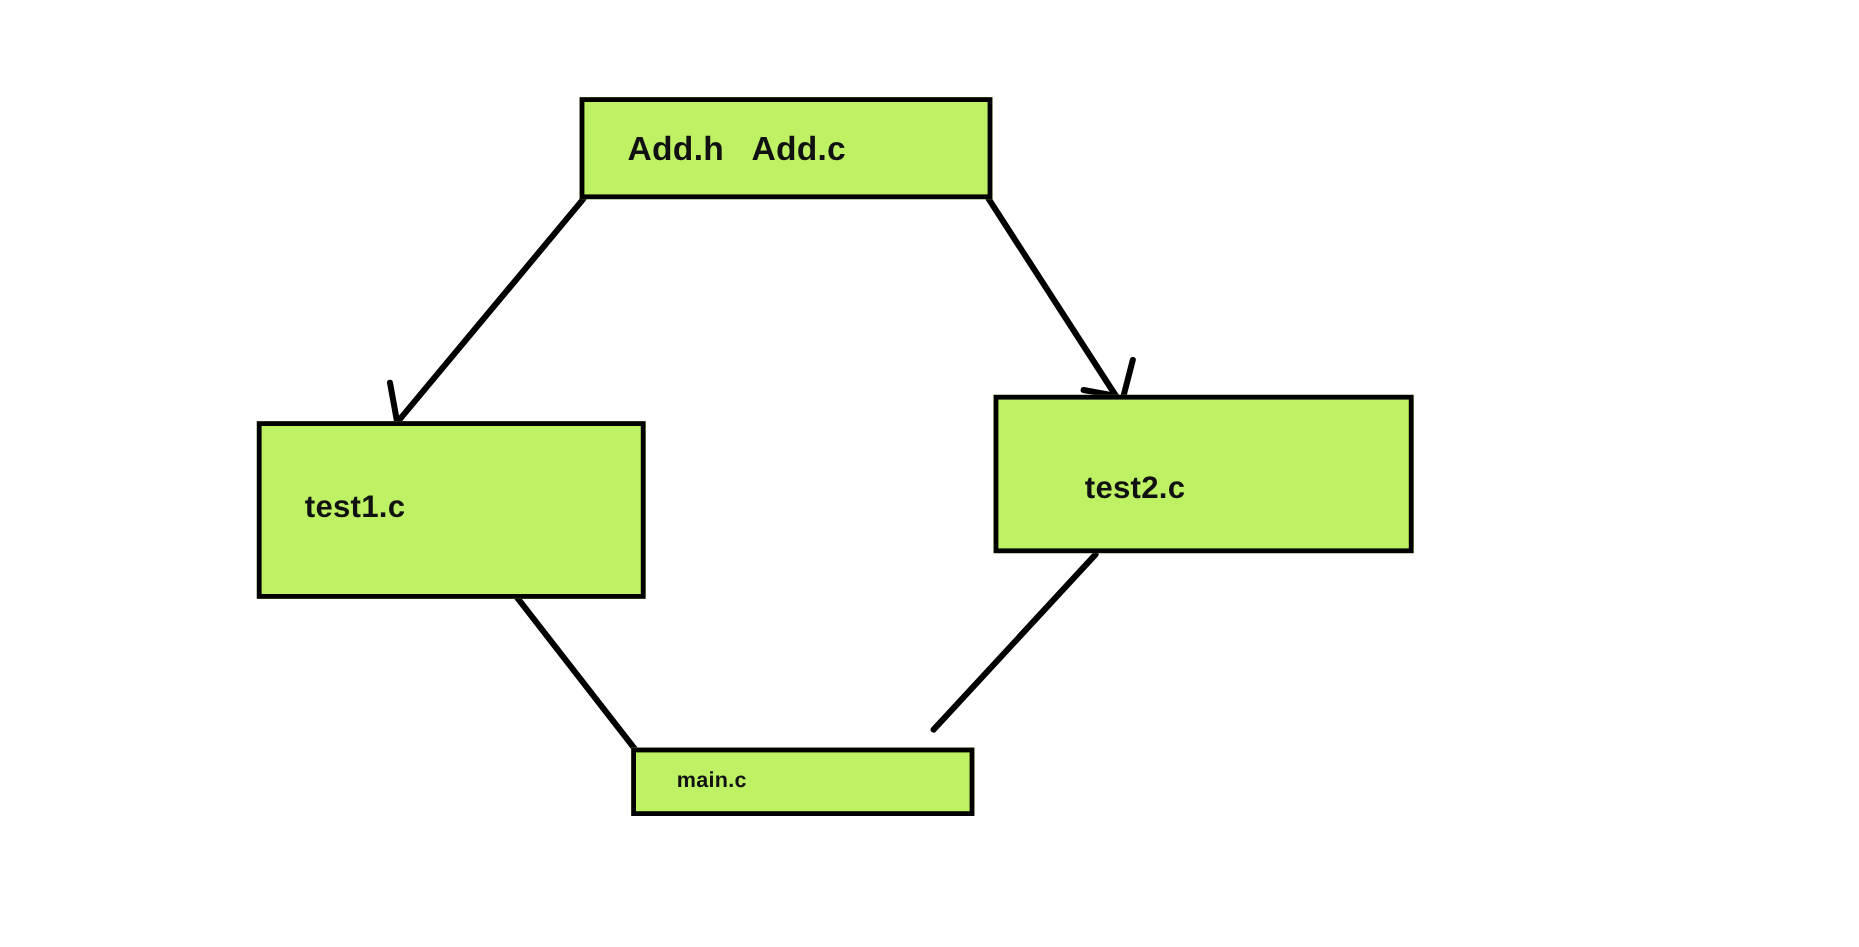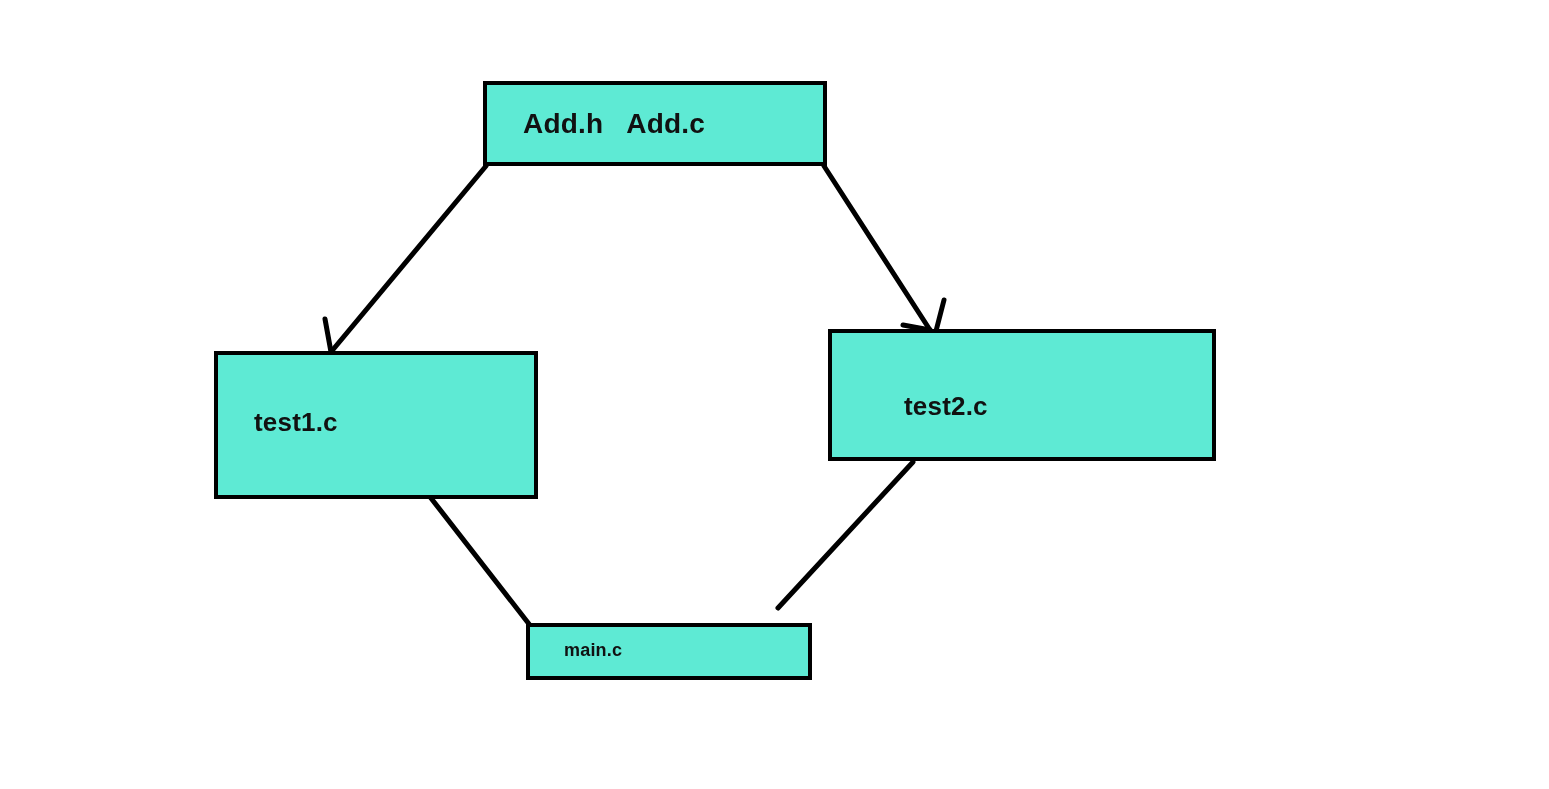--- a/index.html
+++ b/index.html
@@ -22,21 +22,21 @@
   #edge-layer {
     position: absolute;
     left: 0;
     top: 0;
     width: 1549px;
     height: 789px;
   }
   .node {
     position: absolute;
     box-sizing: border-box;
-    background: #5eead4;
+    background: #bef264;
     border: 4px solid #000000;
     z-index: 2;
     padding-left: 20px;
   }
   .node-label {
     position: absolute;
     font-weight: bold;
     color: #111111;
     white-space: pre;
     letter-spacing: 0.2px;
@@ -62,21 +62,21 @@
   }
   #node-test1 .node-label {
     left: 36px;
     top: 52px;
     font-size: 26px;
   }
   
   #node-test2 {
     left: 828px;
     top: 329px;
-    width: 388px;
+    width: 350px;
     height: 132px;
   }
   #node-test2 .node-label {
     left: 72px;
     top: 58px;
     font-size: 26px;
   }
   
   #node-main {
     left: 526px;

